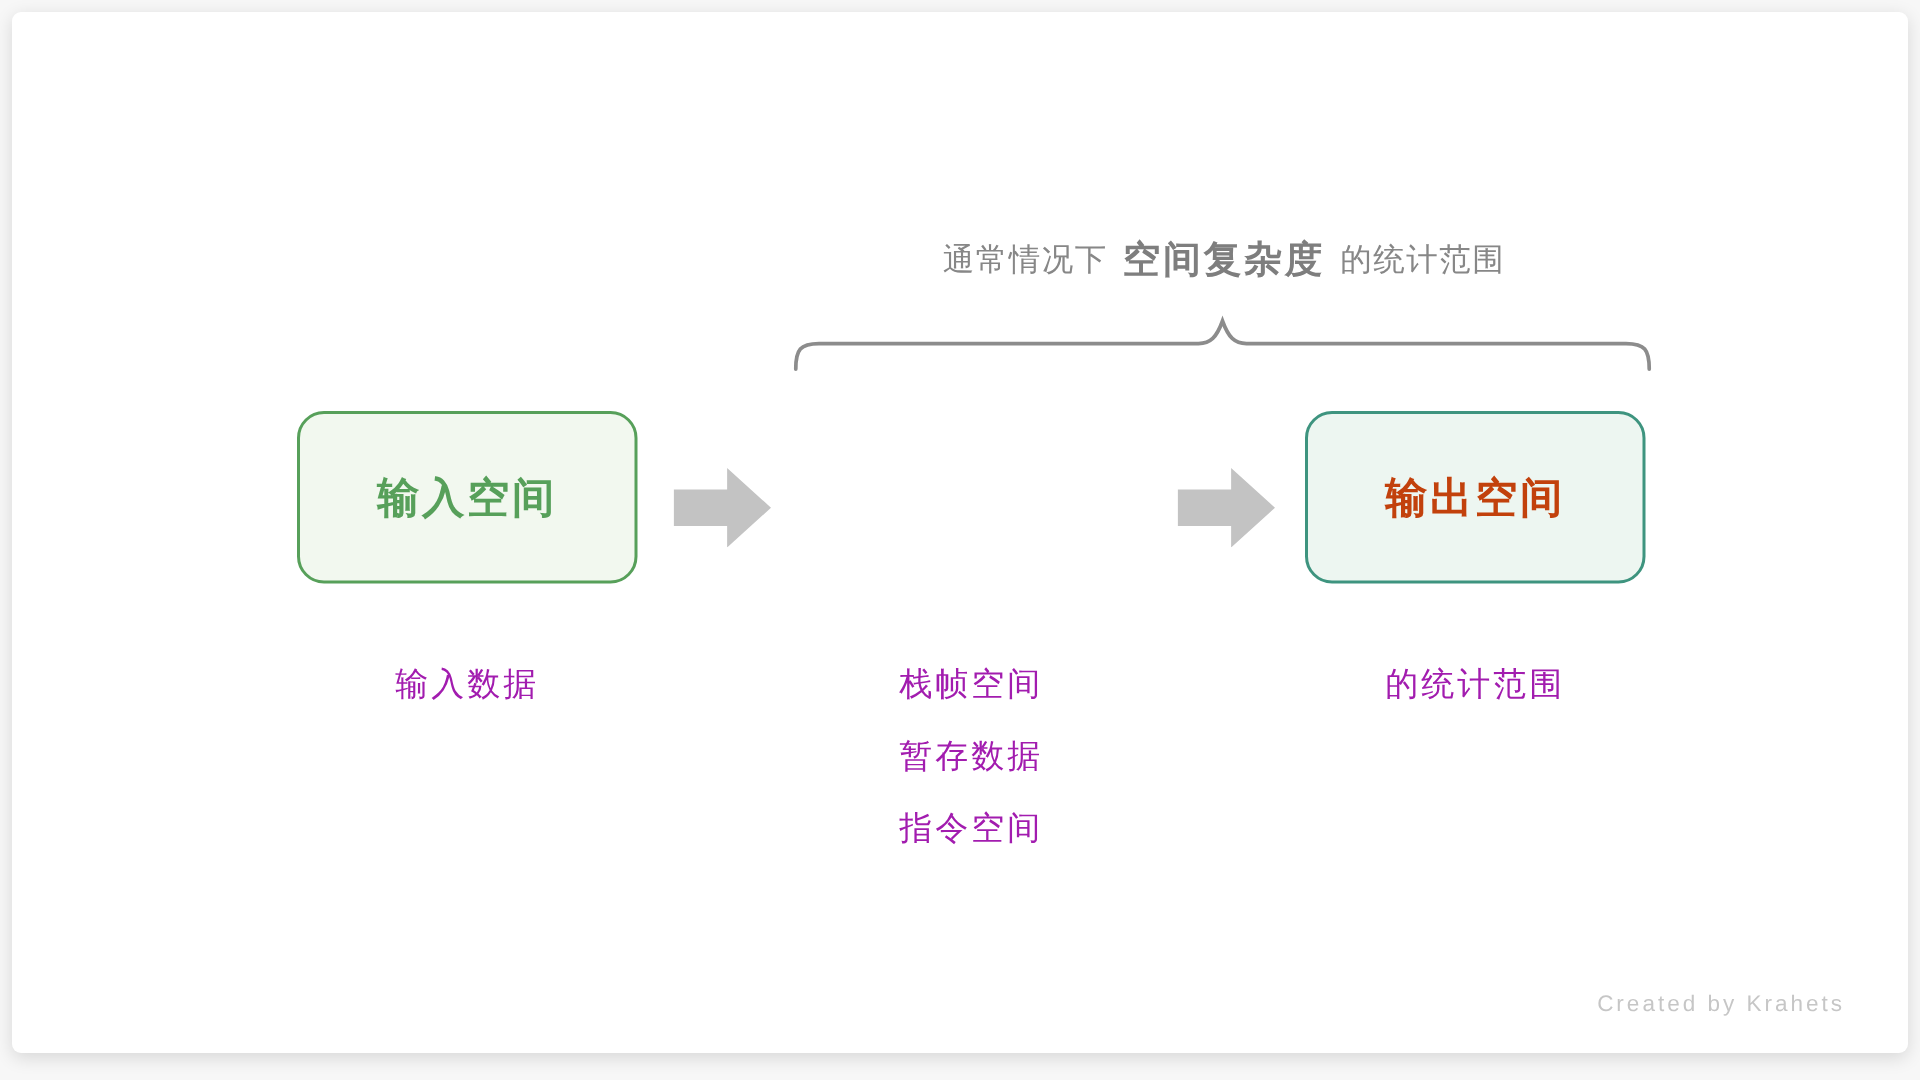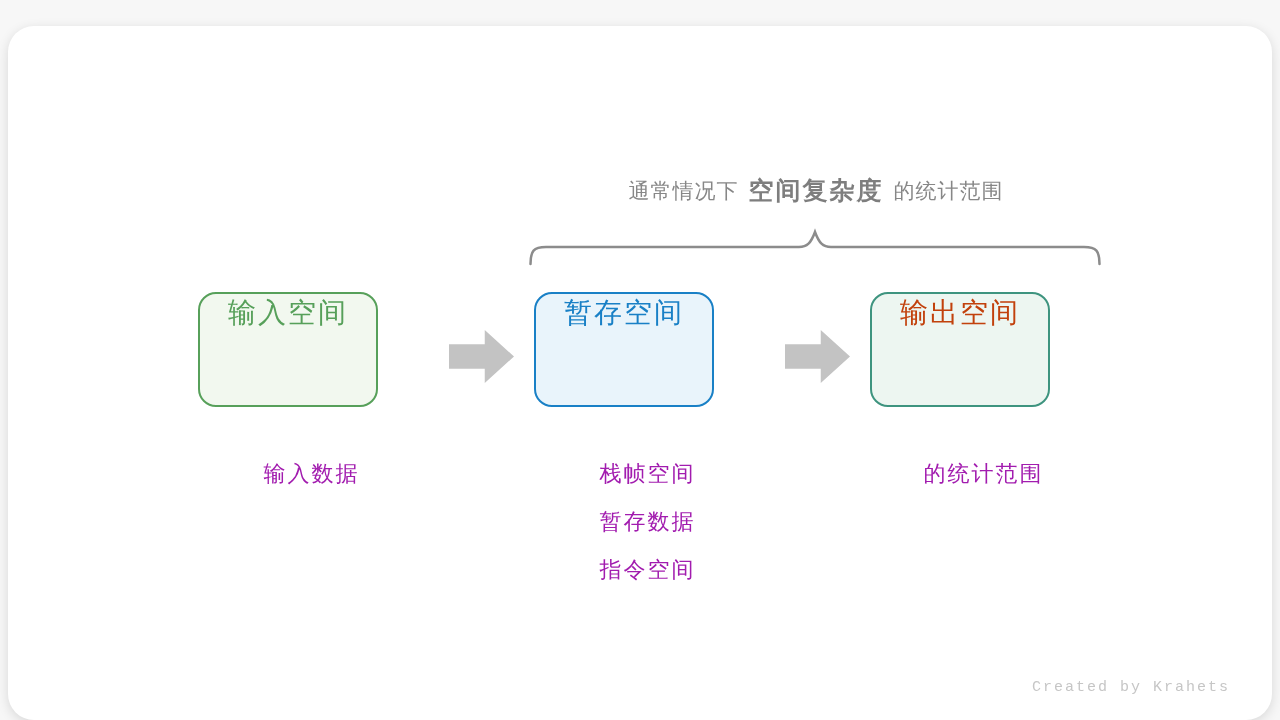--- a/index.html
+++ b/index.html
@@ -7,25 +7,25 @@
     padding: 0;
     width: 1280px;
     height: 720px;
     background: #f7f7f7;
     font-family: "Liberation Sans", "DejaVu Sans", sans-serif;
     overflow: hidden;
   }
   .card {
     position: absolute;
     left: 8px;
-    top: 26px;
+    top: 8px;
     width: 1264px;
     height: 694px;
     background: #ffffff;
-    border-radius: 26px;
+    border-radius: 6px;
     box-shadow: 0 3px 12px rgba(0,0,0,0.13);
   }
   
   .title {
     position: absolute;
     left: 455px;
     top: 148px;
     width: 706px;
     text-align: center;
     color: #878787;
@@ -46,30 +46,30 @@
     position: absolute;
     left: 521px;
     top: 202px;
     width: 572px;
     height: 38px;
   }
   
   .box {
     position: absolute;
     top: 266px;
-    width: 180px;
+    width: 227px;
     height: 115px;
     box-sizing: border-box;
     border-radius: 18px;
     border: 2.5px solid;
     display: flex;
-    align-items: flex-start;
+    align-items: center;
     justify-content: center;
     font-size: 28px;
-    font-weight: normal;
+    font-weight: bold;
     letter-spacing: 2px;
   }
   .box-input  { left: 190px; border-color: #57a05a; background: #f2f8ef; color: #57a05a; }
   .box-temp   { left: 526px; border-color: #1980c6; background: #e9f4fb; color: #1980c6; }
   .box-output { left: 862px; border-color: #3e947f; background: #edf6f1; color: #c2410c; }
   
   .arrow {
     position: absolute;
     top: 304px;
     width: 65px;
@@ -91,21 +91,21 @@
     letter-spacing: 2px;
   }
   .sublabel-1 { left: 190px; }
   .sublabel-2 { left: 526px; }
   .sublabel-3 { left: 862px; }
   
   .credit {
     position: absolute;
     right: 42px;
     bottom: 24px;
-    font-family: Liberation Mono, monospace;
+    font-family: Liberation Sans, sans-serif;
     font-size: 15px;
     letter-spacing: 2px;
     color: #c6c6c6;
   }
 </style>
 </head>
 <body>
 
 <div class="card">
 
@@ -116,23 +116,20 @@
   <svg class="brace" viewBox="0 0 572 38" fill="none" xmlns="http://www.w3.org/2000/svg">
     <path d="M 1.5,36 C 1.5,23 4.5,19 17,19 L 270,19 C 278,19 282,15 286,4 C 290,15 294,19 302,19 L 555,19 C 567.5,19 570.5,23 570.5,36" stroke="#8c8c8c" stroke-width="2.5" stroke-linecap="round" fill="none"></path>
   </svg>
 
   <div class="box box-input">
     <span>输入空间</span>
   </div>
 
   <div class="arrow arrow-1"></div>
 
-  <div class="box box-temp">
-    <span>暂存空间</span>
-  </div>
 
   <div class="arrow arrow-2"></div>
 
   <div class="box box-output">
     <span>输出空间</span>
   </div>
 
   <div class="sublabel sublabel-1">
     <div>输入数据</div>
   </div>

